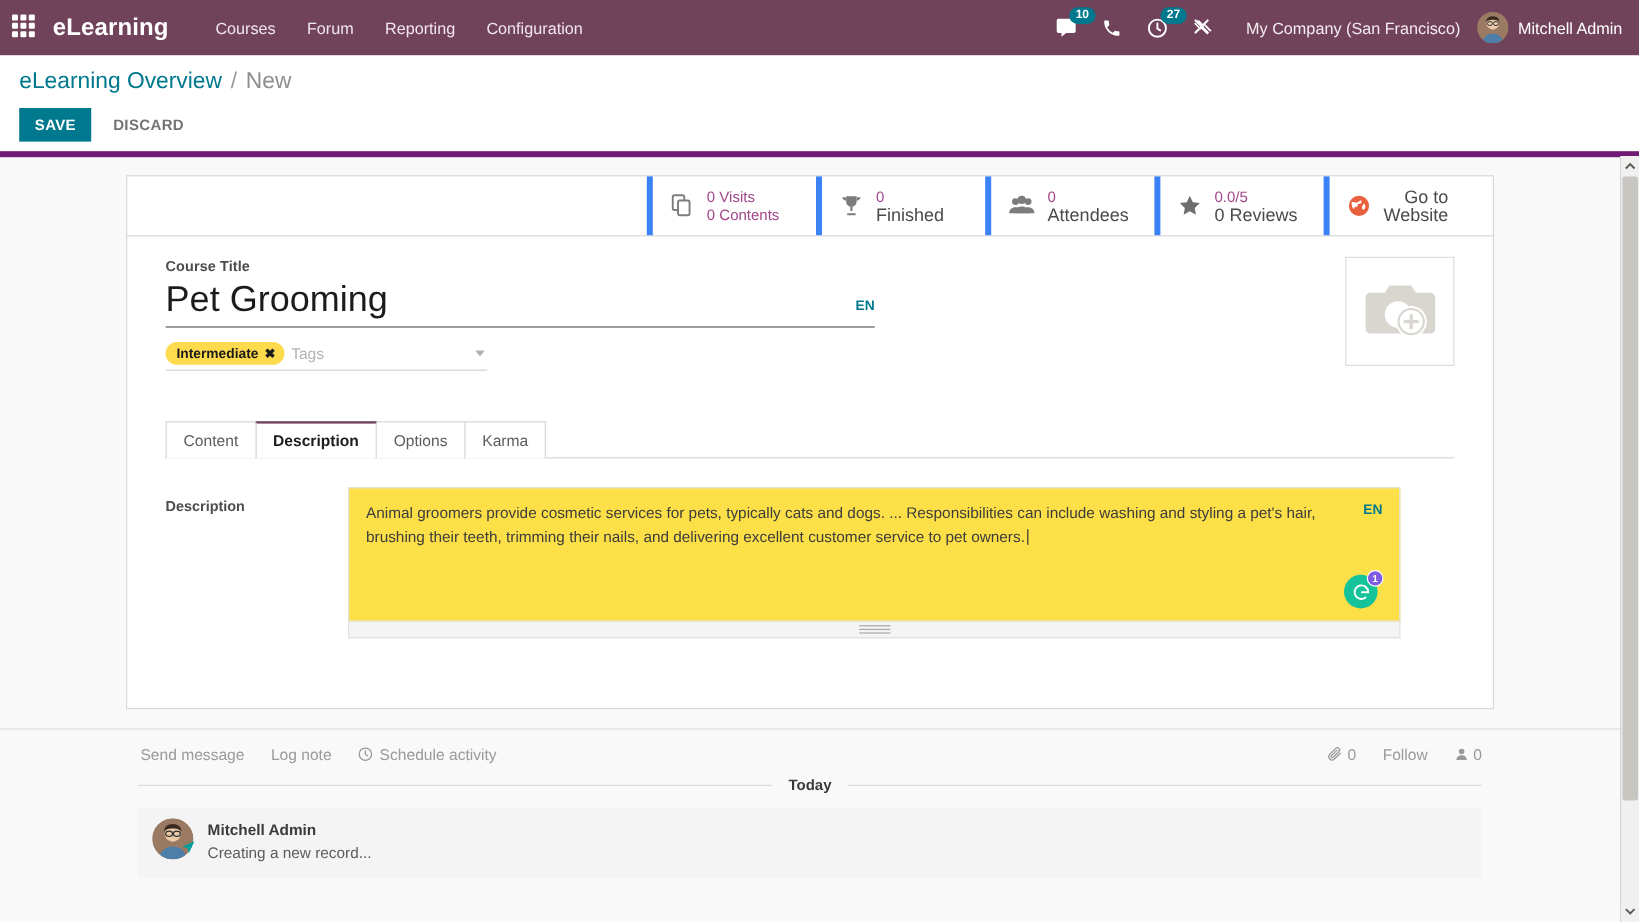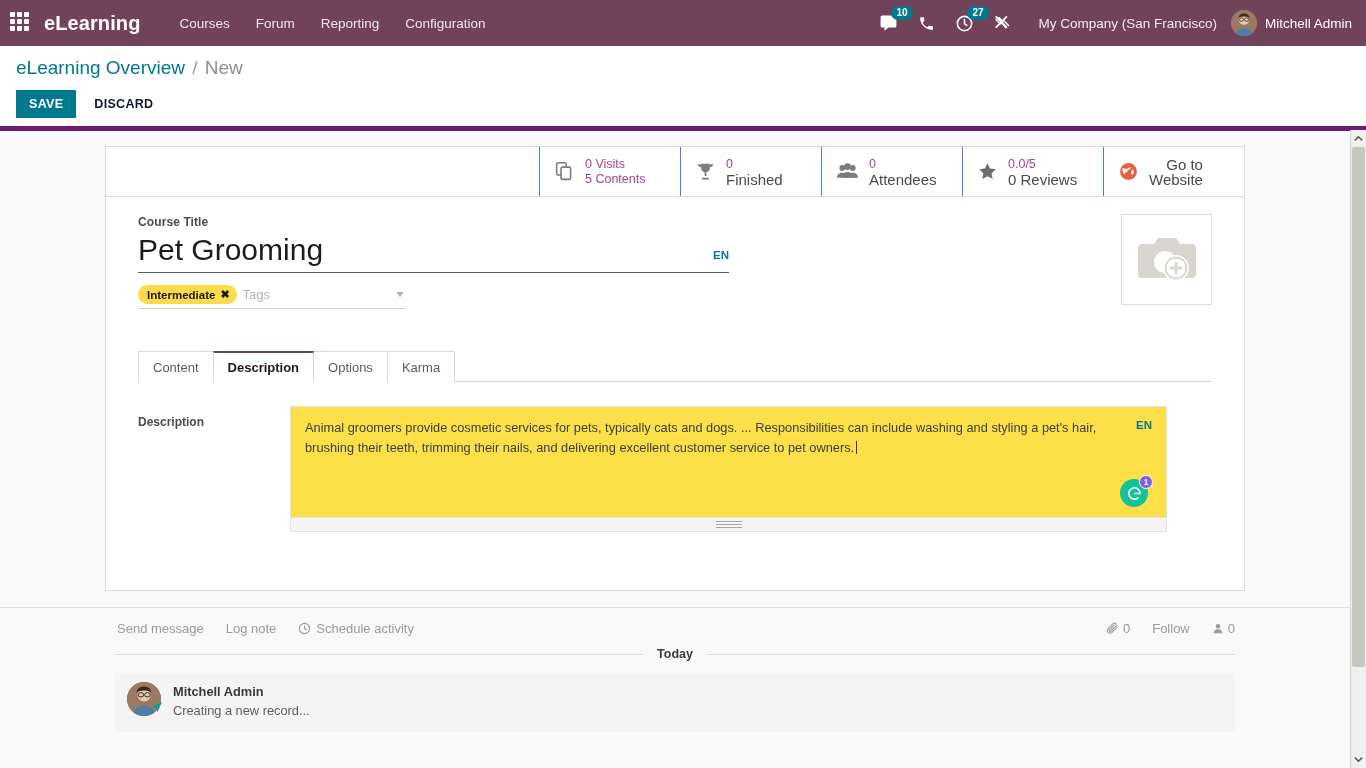--- a/index.html
+++ b/index.html
@@ -76,21 +76,21 @@
   .bc-link { color: #00788d; cursor: pointer; }
   .bc-sep { color: #9b9b9b; padding: 0 2px; }
   .bc-current { color: #8f8f8f; }
   #action-buttons { margin-top: 9px; display: flex; align-items: center; }
   #btn-save {
     background: #00788d; color: #fff; border: none;
     font-size: 12.5px; font-weight: bold; letter-spacing: .3px;
     padding: 7px 13px; cursor: pointer; font-family: inherit;
   }
   #btn-discard {
-    background: transparent; border: none; color: #0f172a;
+    background: transparent; border: none; color: #737373;
     font-size: 12.5px; font-weight: bold; letter-spacing: .3px;
     padding: 7px 12px; margin-left: 6px; cursor: pointer; font-family: inherit;
   }
 
   
   #scroll-area {
     position: absolute;
     top: 130px; left: 0; right: 16px; bottom: 0;
     background: #f9f9f9;
     overflow: hidden;
@@ -106,21 +106,21 @@
   }
 
   
   #stat-row {
     display: flex; justify-content: flex-end;
     border-bottom: 1px solid #d8d8d8;
     height: 50px;
   }
   .stat-btn {
     display: flex; align-items: center;
-    border-left: 1px solid #3b82f6;
+    border-left: 5px solid #3b82f6;
     padding: 0 16px 0 14px; cursor: pointer;
     min-width: 141px;
   }
   .stat-icon { margin-right: 10px; display:flex; align-items:center; color:#7c7c7c; }
   .stat-text { line-height: 15px; }
   .stat-val { color: #a24689; font-size: 12.5px; display:block; }
   .stat-lbl-dark { color: #4a4a4a; font-size: 15px; display:block;text-align:right; }
 
   
   #body-pad { padding: 18px 32px 10px 32px; position: relative; }
@@ -396,21 +396,21 @@
 
         <div class="stat-btn">
           <span class="stat-icon">
             <svg width="21" height="21" viewBox="0 0 24 24">
               <rect x="3" y="2" width="11" height="14" rx="1.6" fill="none" stroke="#7c7c7c" stroke-width="1.8"></rect>
               <rect x="8" y="7" width="11" height="14" rx="1.6" fill="#ffffff" stroke="#7c7c7c" stroke-width="1.8"></rect>
             </svg>
           </span>
           <span class="stat-text">
             <span class="stat-val">0 Visits</span>
-            <span class="stat-val">5 Contents</span>
+            <span class="stat-val">0 Contents</span>
           </span>
         </div>
 
         <div class="stat-btn">
           <span class="stat-icon">
             <svg width="21" height="21" viewBox="0 0 24 24">
               <path fill="#7c7c7c" d="M7 3h10v5a5 5 0 0 1-10 0V3zm-4 1h3v2a3 3 0 0 1-3-3V4zm15 0h3v-1a3 3 0 0 1-3 3V4zM11 13h2v4h-2zM8 19h8v2H8z"></path>
               <path fill="#7c7c7c" d="M4 4h3v3a3 3 0 0 1-3-3zM17 4h3a3 3 0 0 1-3 3V4z"></path>
             </svg>
           </span>

